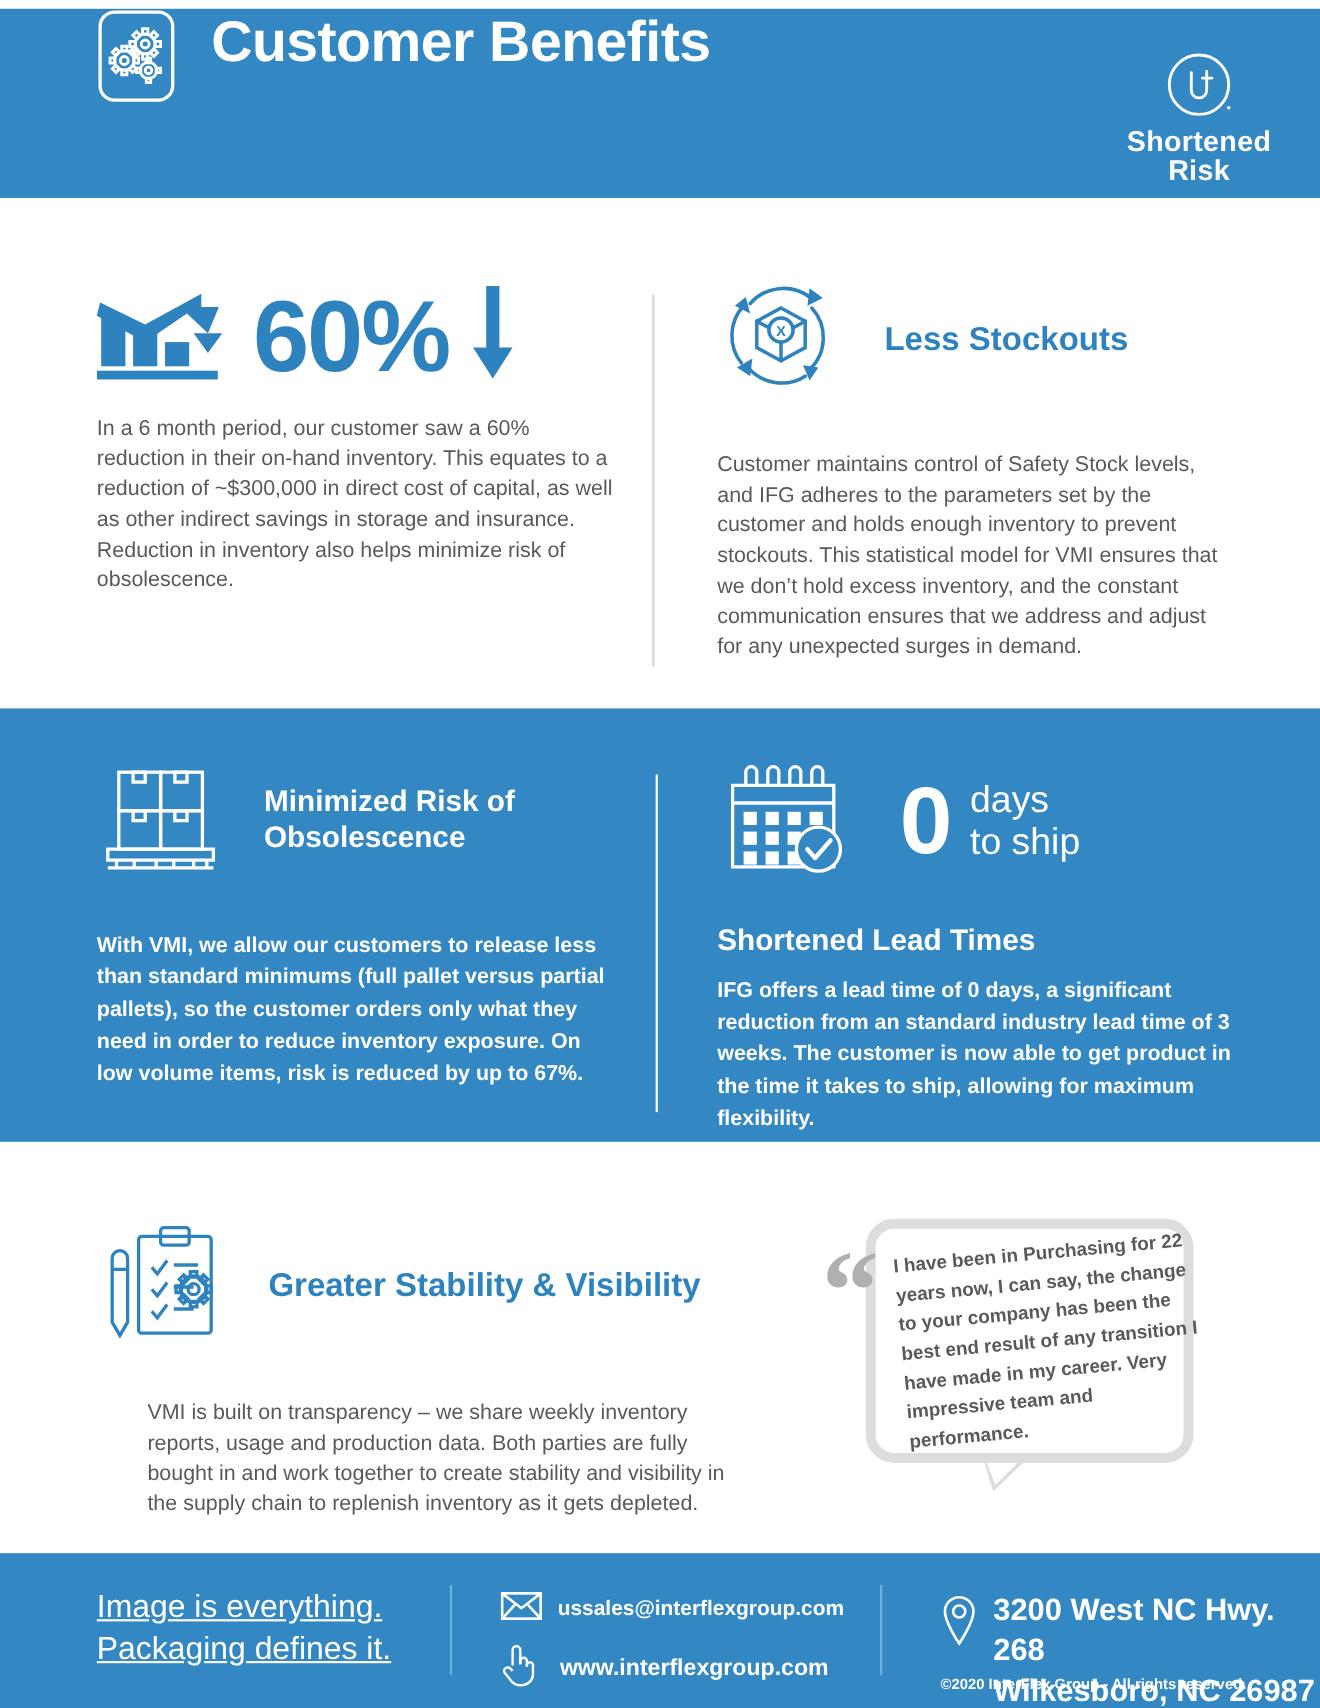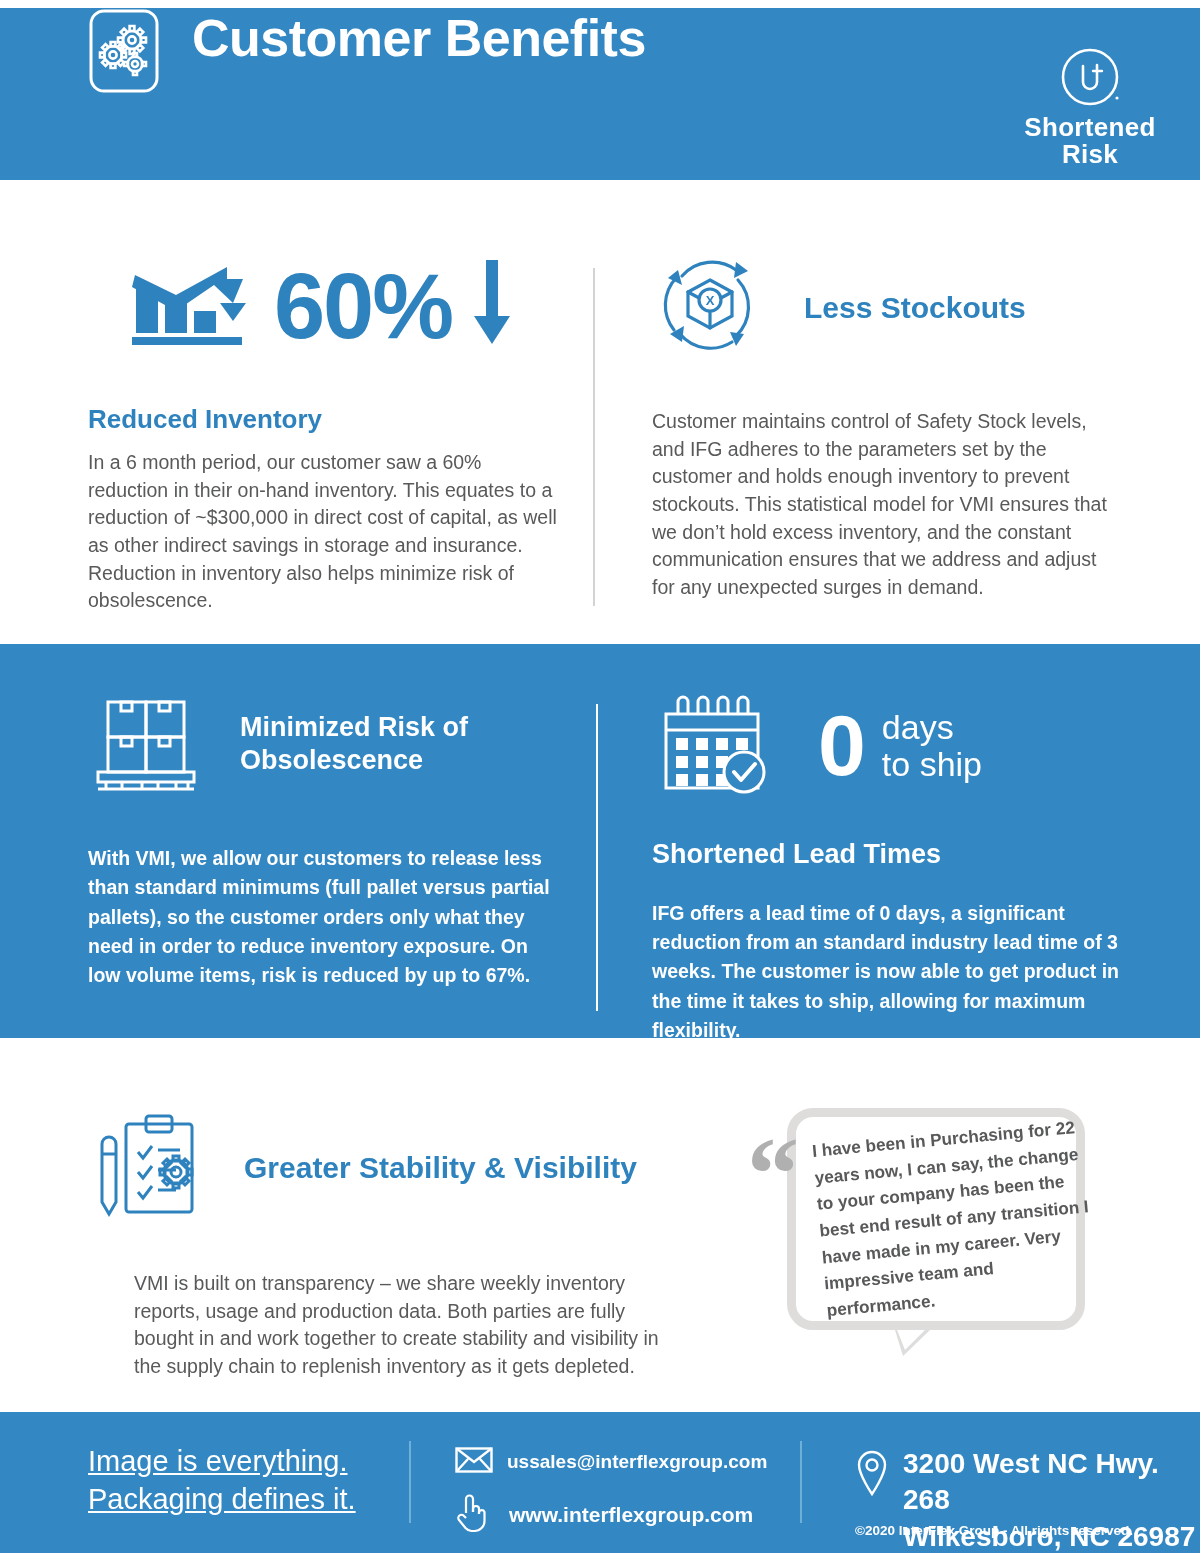--- a/index.html
+++ b/index.html
@@ -37,21 +37,21 @@
 
   
   .sec1 { position: absolute; left: 0; top: 180px; width: 1200px; height: 464px; }
   .vdiv-grey {
     position: absolute; left: 593px; top: 88px; width: 2px; height: 338px;
     background: #d3d3d3;
   }
   .col-left-1 { position: absolute; left: 88px; top: 70px; width: 470px; }
   .col-right-1 { position: absolute; left: 652px; top: 70px; width: 470px; }
 
-  .stat-row { display: flex; align-items: center; height: 112px; justify-content: center; }
+  .stat-row { display: flex; align-items: center; height: 112px; }
   .bigstat {
     font-size: 92px; font-weight: bold; color: #2e82bd;
     line-height: 1; letter-spacing: -2px; margin-left: 22px;
   }
   .down-arrow { margin-left: 18px; }
 
   .h-blue {
     color: #2e82bd; font-size: 26px; font-weight: bold;
     margin-top: 42px;
   }
@@ -179,21 +179,20 @@
             </g>
           </svg>
         </span>
         <span class="bigstat">60%</span>
         <span class="down-arrow">
           <svg width="44" height="88" viewBox="0 0 44 88">
             <path d="M16 0 H28 V56 H40 L22 84 L4 56 H16 Z" fill="#2e82bd"></path>
           </svg>
         </span>
       </div>
-      <div class="h-blue">Reduced Inventory</div>
       <div class="body-grey">In a 6 month period, our customer saw a 60% reduction in their on-hand inventory. This equates to a reduction of ~$300,000 in direct cost of capital, as well as other indirect savings in storage and insurance. Reduction in inventory also helps minimize risk of obsolescence.</div>
     </div>
 
     <div class="col-right-1">
       <div class="icon-title-row">
         <span>
           <svg width="116" height="112" viewBox="0 0 116 112">
             <g fill="none" stroke="#2e82bd" stroke-width="3.2" stroke-linecap="round">
               <path d="M30 26 A40 40 0 0 1 84 20"></path>
               <path d="M86 30 A40 40 0 0 1 84 86"></path>
@@ -274,21 +273,21 @@
             <path d="M82 80 L89 88 L103 72" fill="none" stroke="#fff" stroke-width="4" stroke-linecap="round" stroke-linejoin="round"></path>
           </svg>
         </span>
         <span class="zero" style="margin-left:44px">0</span>
         <span class="days">
           <div>days</div>
           <div>to ship</div>
         </span>
       </div>
       <div class="h-white" style="margin-top:38px">Shortened  Lead Times</div>
-      <div class="body-white" style="margin-top:28px">IFG offers a lead time of 0 days, a significant reduction from an standard industry lead time of 3 weeks. The customer is now able to get product in the time it takes to ship, allowing for maximum flexibility.</div>
+      <div class="body-white" style="margin-top:14px">IFG offers a lead time of 0 days, a significant reduction from an standard industry lead time of 3 weeks. The customer is now able to get product in the time it takes to ship, allowing for maximum flexibility.</div>
     </div>
   </div>
 
   <div class="sec3">
     <div class="col-left-3">
       <div class="icon-title-row">
         <span>
           <svg width="120" height="112" viewBox="0 0 120 112">
             <g fill="none" stroke="#2e82bd" stroke-width="3">
               <rect x="38" y="14" width="66" height="88" rx="3"></rect>

